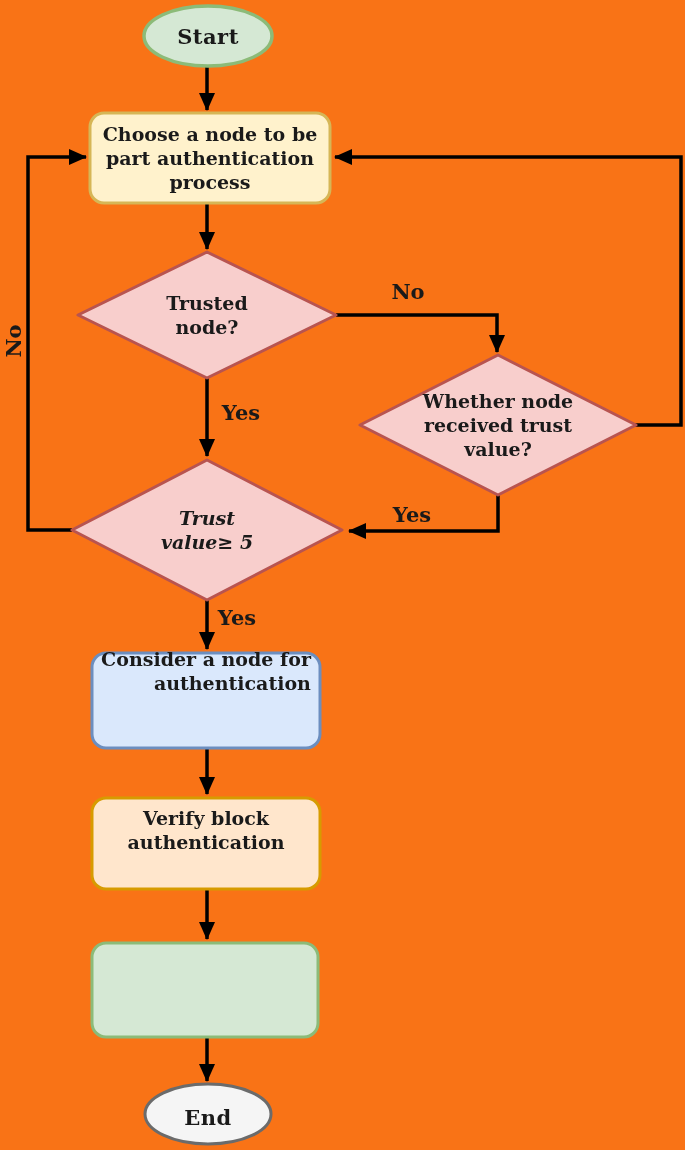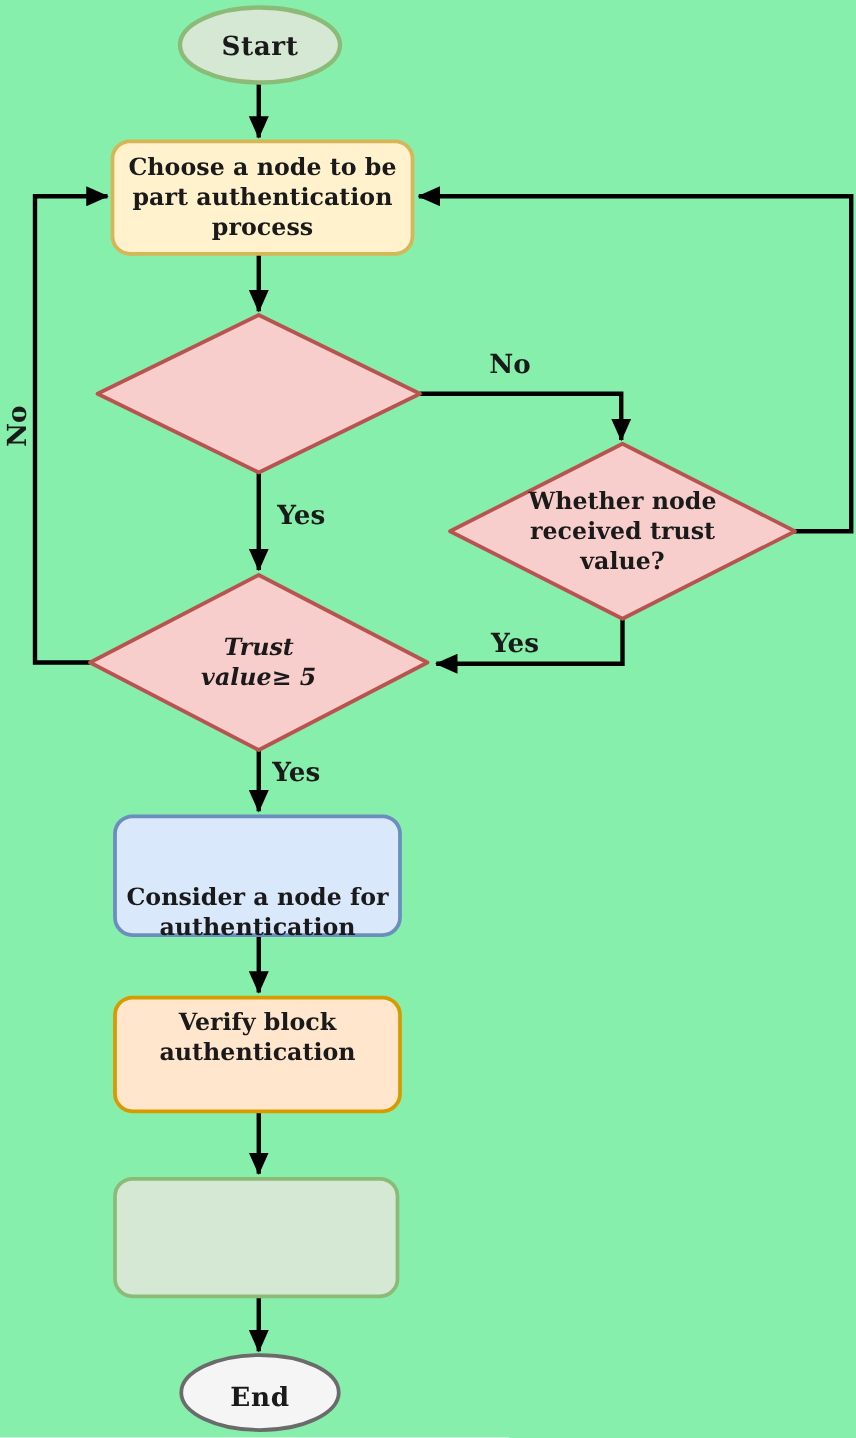--- a/index.html
+++ b/index.html
@@ -1,20 +1,20 @@
 <!DOCTYPE html>
 <html><head>
 <meta charset="utf-8">
 <style>
   html, body { margin: 0; padding: 0; background: #ffffff; }
   .canvas {
     position: relative;
     width: 685px;
     height: 1150px;
-    background: #86efac;
+    background: #f97316;
     font-family: "DejaVu Serif", "Liberation Serif", serif;
     overflow: hidden;
   }
   .canvas svg { position: absolute; left: 0; top: 0; }
   .node-label {
     position: absolute;
     display: flex;
     align-items: center;
     justify-content: center;
     text-align: center;
@@ -78,26 +78,28 @@
 
     <rect x="92" y="943" width="226" height="94" rx="14" stroke-width="3" fill="#d5e8d4" stroke="#8cbb78"></rect>
 
     <ellipse cx="208" cy="1114" rx="63" ry="30" stroke-width="3" fill="#f5f5f5" stroke="#6b6b6b"></ellipse>
   </svg>
 
   <div class="node-label terminal-label" style="left:144px; top:7px;  width:128px; height:60px;">Start</div>
   <div class="node-label" style="left:90px;  top:113px; width:240px; height:90px;">Choose a node to be
 part authentication
 process</div>
+  <div class="node-label" style="left:107px; top:273px; width:200px; height:84px;">Trusted
+node?</div>
   <div class="node-label" style="left:398px; top:383px; width:200px; height:84px;">Whether node
 received trust
 value?</div>
   <div class="node-label" style="left:107px; top:488px; width:200px; height:84px;font-style:italic;">Trust
 value≥ 5</div>
-  <div class="node-label" style="left:92px;  top:682px; width:228px; height:95px;">Consider a node for
+  <div class="node-label" style="left:92px;  top:623px; width:228px; height:95px;text-align:right;">Consider a node for
 authentication</div>
   <div class="node-label" style="left:92px;  top:798px; width:228px; height:64px;">Verify block
 authentication</div>
   <div class="node-label terminal-label" style="left:146px; top:1084px; width:124px; height:67px;">End</div>
 
   <div class="edge-label" style="left:408px; top:291px;">No</div>
   <div class="edge-label" style="left:241px; top:412px;">Yes</div>
   <div class="edge-label" style="left:412px; top:514px;">Yes</div>
   <div class="edge-label vertical" style="left:13px; top:341px;">No</div>
   <div class="edge-label" style="left:237px; top:617px;">Yes</div>

